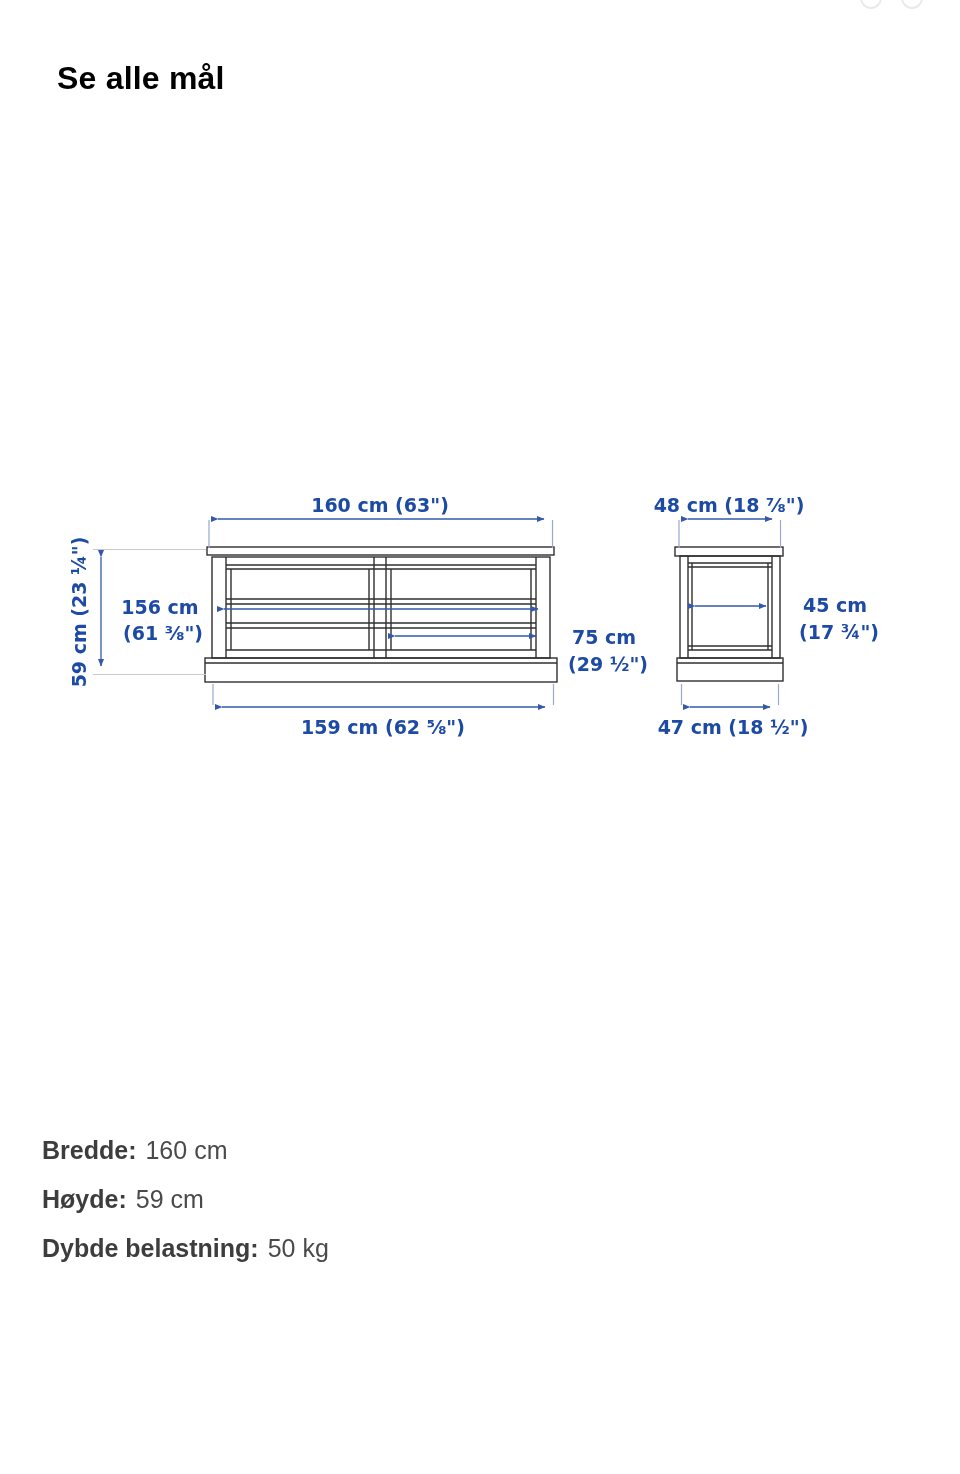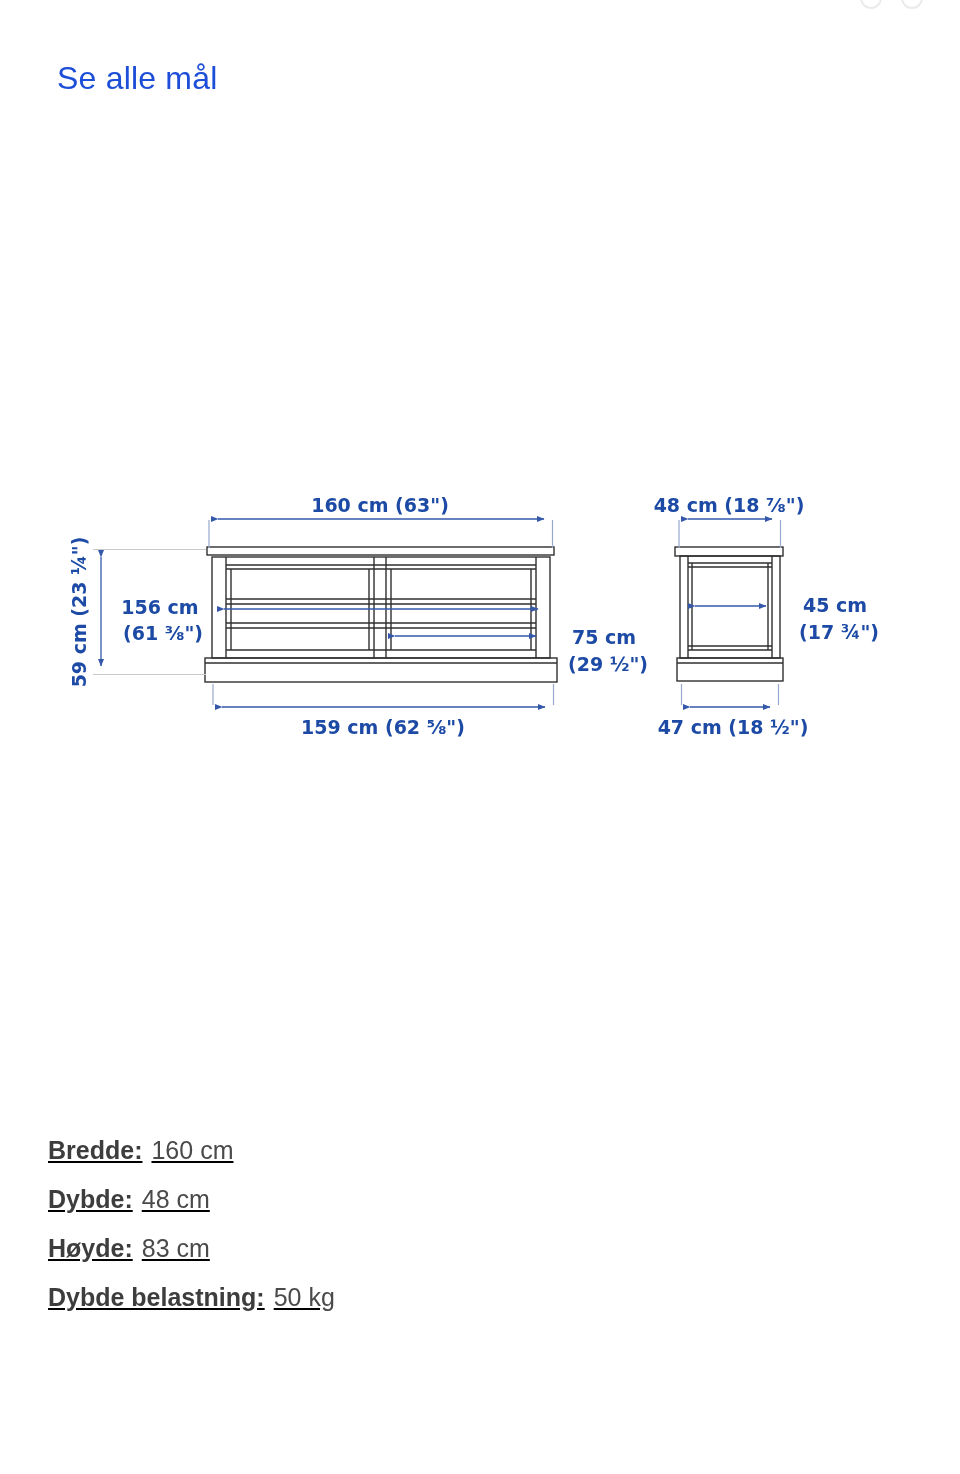--- a/index.html
+++ b/index.html
@@ -3,36 +3,36 @@
 <meta charset="utf-8">
 <style>
   html,body{margin:0;padding:0;background:#fff;}
   .screen{
     position:relative;width:960px;height:1474px;background:#ffffff;
     overflow:hidden;font-family:"Liberation Sans",sans-serif;
   }
   
   .page-title{
     position:absolute;left:57px;top:60px;margin:0;
-    font-size:32px;font-weight:400;color:#1d4ed8;letter-spacing:0.2px;
+    font-size:32px;font-weight:700;color:#000000;letter-spacing:0.2px;
   }
   
   .remnant{
     position:absolute;top:-13px;width:18px;height:18px;border-radius:50%;
     border:2px solid #d9d9d9;opacity:.55;background:transparent;
   }
   .remnant.r1{left:860px;}
   .remnant.r2{left:901px;}
   
   svg.diagram{position:absolute;left:0;top:450px;}
   .dim-text{
     font-family:"DejaVu Sans",sans-serif;font-weight:700;font-size:19px;fill:#1c4aa5;
   }
   
-  .specs{position:absolute;left:48px;top:1126px;text-decoration:underline;}
+  .specs{position:absolute;left:42px;top:1126px;}
   .spec-row{font-size:25px;line-height:49px;white-space:nowrap;}
   .spec-label{font-weight:700;color:#3d3d3d;}
   .spec-value{font-weight:400;color:#4a4a4a;margin-left:9px;}
 </style>
 </head>
 <body>
 
 <div class="screen">
 
   <h1 class="page-title">Se alle mål</h1>
@@ -130,23 +130,20 @@
       <text x="383" y="734">159 cm (62 ⅝")</text>
       <text x="733" y="734">47 cm (18 ½")</text>
     </g>
   </svg>
 
   <div class="specs">
     <div class="spec-row">
       <span class="spec-label">Bredde:</span><span class="spec-value">160 cm</span>
     </div>
     <div class="spec-row">
-      <span class="spec-label">Dybde:</span><span class="spec-value">48 cm</span>
-    </div>
-    <div class="spec-row">
-      <span class="spec-label">Høyde:</span><span class="spec-value">83 cm</span>
+      <span class="spec-label">Høyde:</span><span class="spec-value">59 cm</span>
     </div>
     <div class="spec-row">
       <span class="spec-label">Dybde belastning:</span><span class="spec-value">50 kg</span>
     </div>
   </div>
 
 </div>
 
 </body></html>

